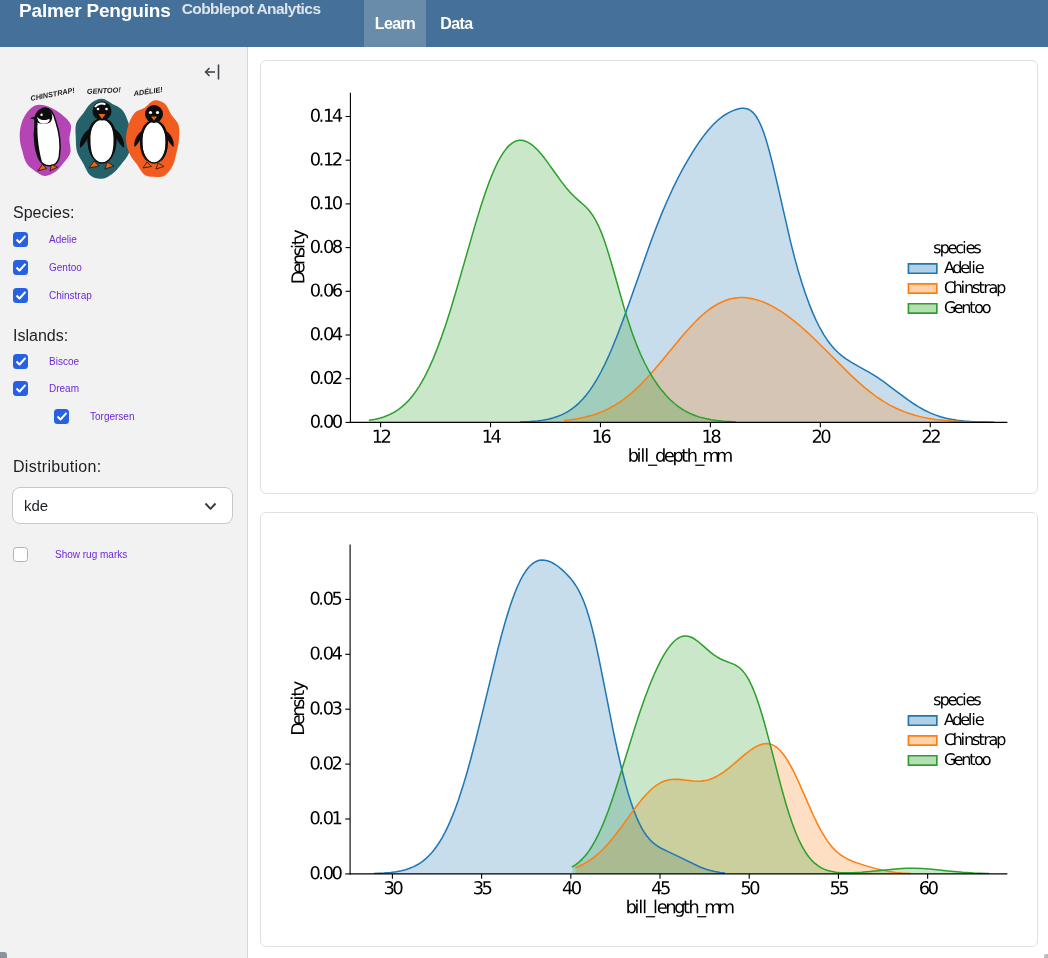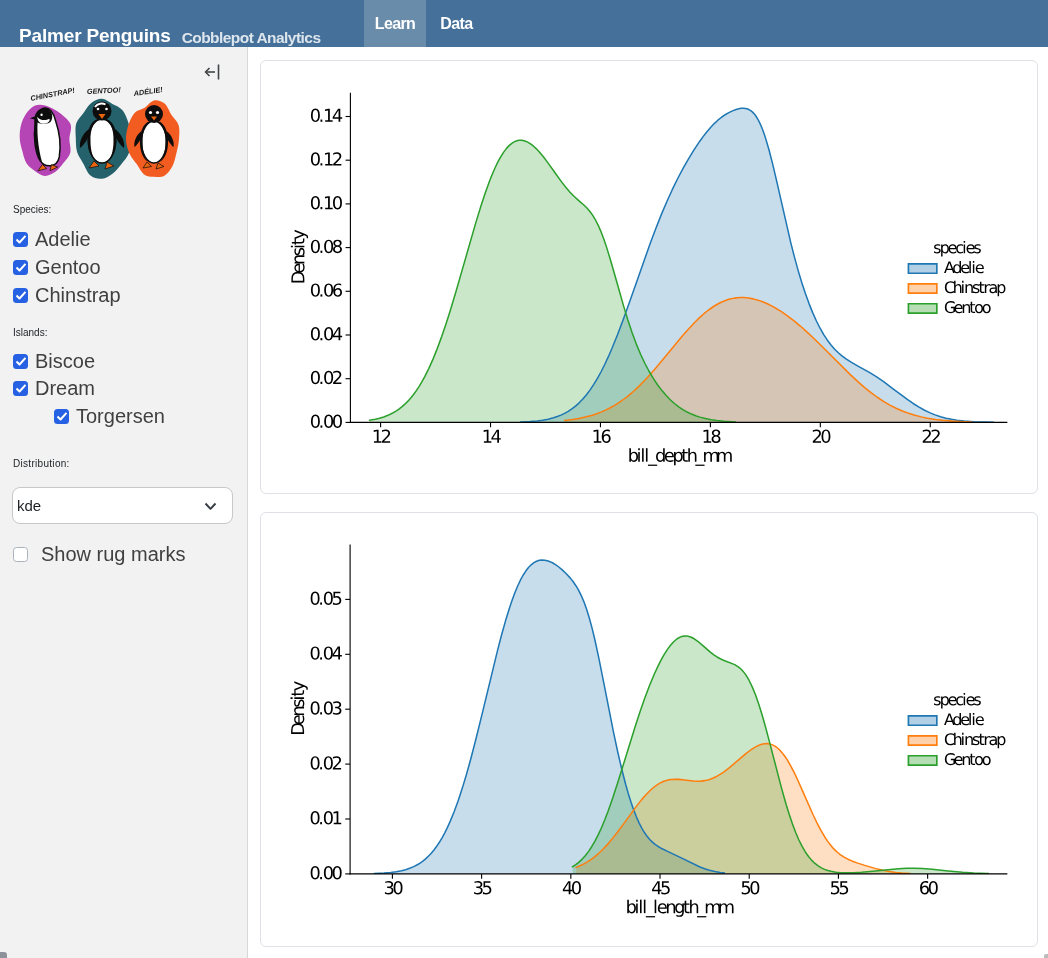--- a/index.html
+++ b/index.html
@@ -1,37 +1,37 @@
 <!DOCTYPE html>
 <html><head>
 <meta charset="utf-8">
 <style>
 * { margin:0; padding:0; box-sizing:border-box; }
 html,body { width:1048px; height:958px; overflow:hidden; background:#fff;
   font-family:"Liberation Sans", sans-serif; }
 .navbar { position:absolute; left:0; top:0; width:1048px; height:47px; background:#447099; }
-.brand { position:absolute; left:19px; top:0; height:47px; display:flex; align-items:flex-end; }
+.brand { position:absolute; left:19px; top:0; height:47px; display:flex; align-items:flex-start; }
 .brand .t1 { color:#fff; font-size:19px; font-weight:700; letter-spacing:-0.17px; }
 .brand .t2 { color:rgba(255,255,255,0.82); font-size:15.5px; font-weight:600; letter-spacing:-0.55px; margin-left:11px; }
 .navtabs { position:absolute; left:364px; top:0; height:47px; display:flex; }
 .navtab { height:47px; display:flex; align-items:center; justify-content:center;
   color:#fff; font-size:16px; font-weight:600; letter-spacing:-0.6px; }
 .navtab.active { background:#698caa; }
 .sidebar { position:absolute; left:0; top:47px; width:248px; height:911px;
   background:#f2f2f2; border-right:1px solid #d8d8d8; }
 .collapse-ic { position:absolute; left:204px; top:16px; width:18px; height:18px; }
-.sb-label { position:absolute; left:13px; font-size:10px; color:#1b1f23; }
+.sb-label { position:absolute; left:13px; font-size:16px; color:#1b1f23; }
 .cbrow { position:absolute; left:13px; display:flex; align-items:center; }
 .cbx { width:15px; height:15px; border-radius:3.5px; background:#2761e3; position:relative; flex:none; }
 .cbx svg { position:absolute; left:1.5px; top:2px; }
 .cbx.off { background:#fff; border:1px solid #aab2bd; }
-.cbrow span.lab { margin-left:7px; font-size:20px; color:#404040; }
+.cbrow span.lab { margin-left:21px; font-size:10px; color:#6d28d9; }
 .select { position:absolute; left:12px; top:440px; width:221px; height:37px; background:#fff;
   border:1px solid #c8c8c8; border-radius:8px; font-size:15px; color:#1b1f23;
-  display:flex; align-items:center; padding-left:4px; }
+  display:flex; align-items:center; padding-left:11px; }
 .main { position:absolute; left:249px; top:47px; width:799px; height:911px; background:#fff; }
 .card { position:absolute; left:260px; width:778px; background:#fff;
   border:1px solid #dee2e6; border-radius:6px; }
 .card svg.plot { position:absolute; left:8px; top:8px; }
 a.lm { color:#2761e3; text-decoration:underline; }
 </style>
 </head>
 <body>
 <div class="main"></div>
 <div class="card" style="top:60px; height:434px;">

